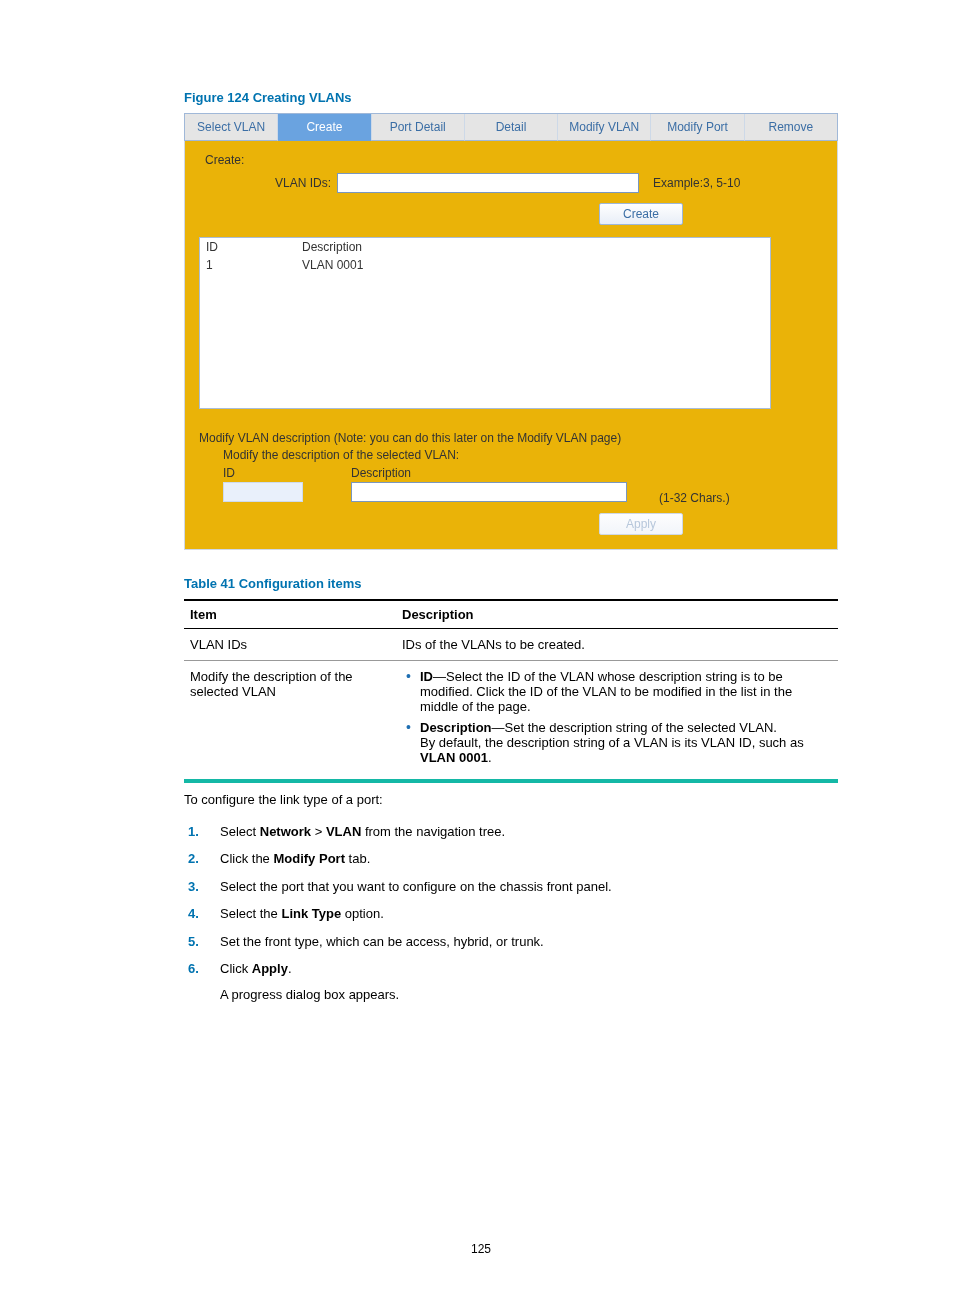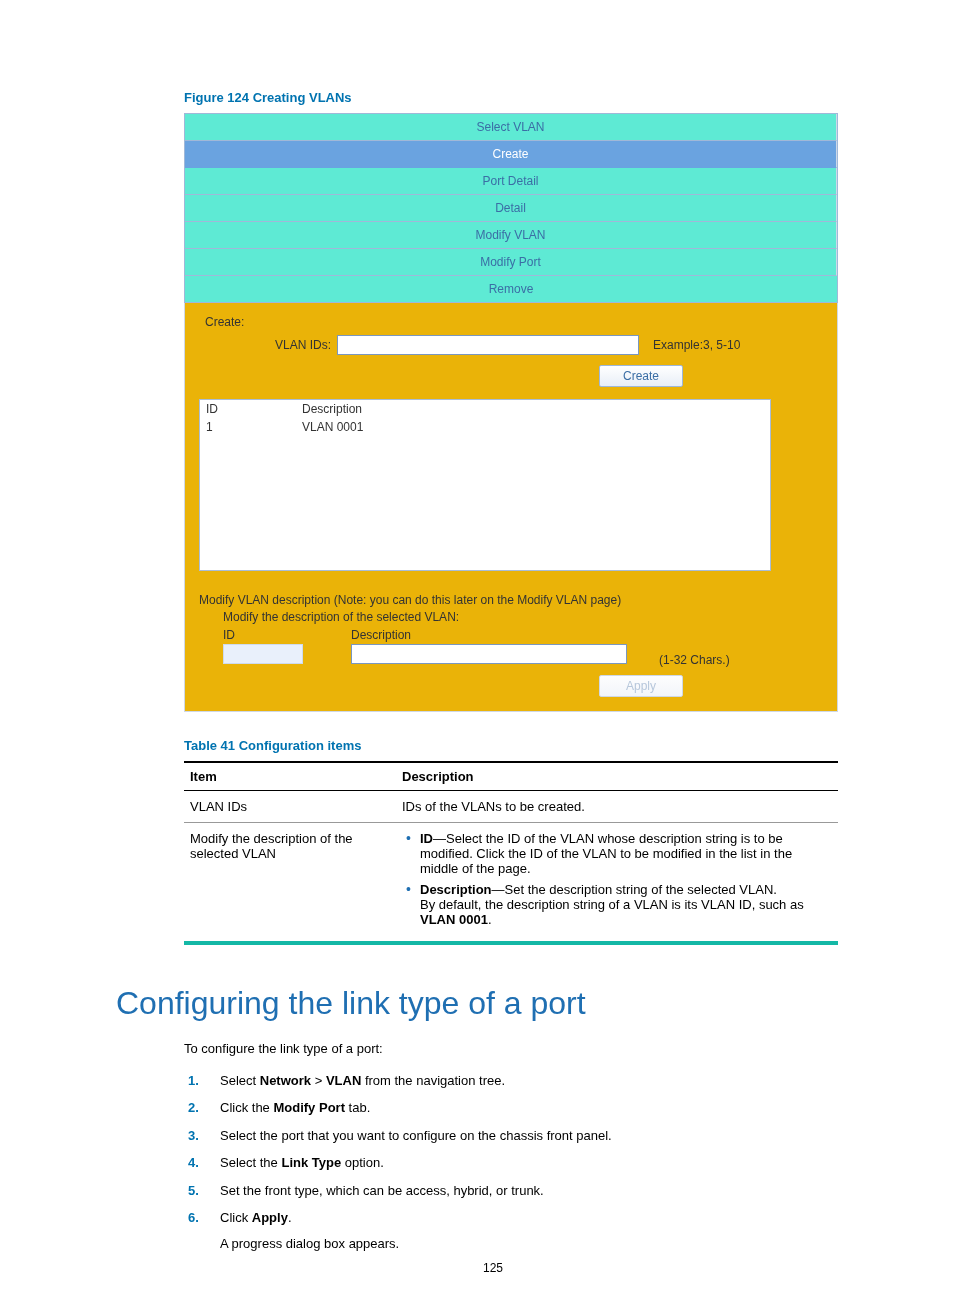--- a/index.html
+++ b/index.html
@@ -28,22 +28,21 @@
 
   
   .figure {
     margin-left: 68px;
     margin-right: 0;
   }
   .tabs {
     display: flex;
     border: 1px solid #a0b8d8;
     border-bottom: none;
-    background: #5eead4;
-    flex-direction: column;
+    background: #e5e5e5;
   }
   .tabs > div {
     flex: 1;
     text-align: center;
     padding: 6px 4px;
     font-size: 12px;
     color: #3b6ea5;
     border-right: 1px solid #cdd9e8;
     border-bottom: 1px solid #a0b8d8;
   }
@@ -212,21 +211,21 @@
     position: absolute;
     left: -18px;
     color: #0073b0;
     font-weight: bold;
   }
   ol.steps .sub { margin-top: 8px; }
 
   .page-number {
     position: absolute;
     bottom: 40px;
-    left: 16px;
+    left: 4px;
     width: 100%;
     text-align: center;
     font-size: 12px;
   }
 </style>
 </head>
 <body>
 
 <div class="page">
 
@@ -310,21 +309,20 @@
             <li>
               <b>Description</b><span style="white-space:pre-line;">—Set the description string of the selected VLAN.
 By default, the description string of a VLAN is its VLAN ID, such as </span><b>VLAN 0001</b><span>.</span>
             </li>
           </ul>
         </td>
       </tr>
     </tbody>
   </table>
 
-  <h1>Configuring the link type of a port</h1>
 
   <div class="body-text">
     <p>To configure the link type of a port:</p>
   </div>
 
   <ol class="steps">
     <li>
       <span>Select </span><b>Network</b><span> &gt; </span><b>VLAN</b><span> from the navigation tree.</span>
     </li>
     <li>

